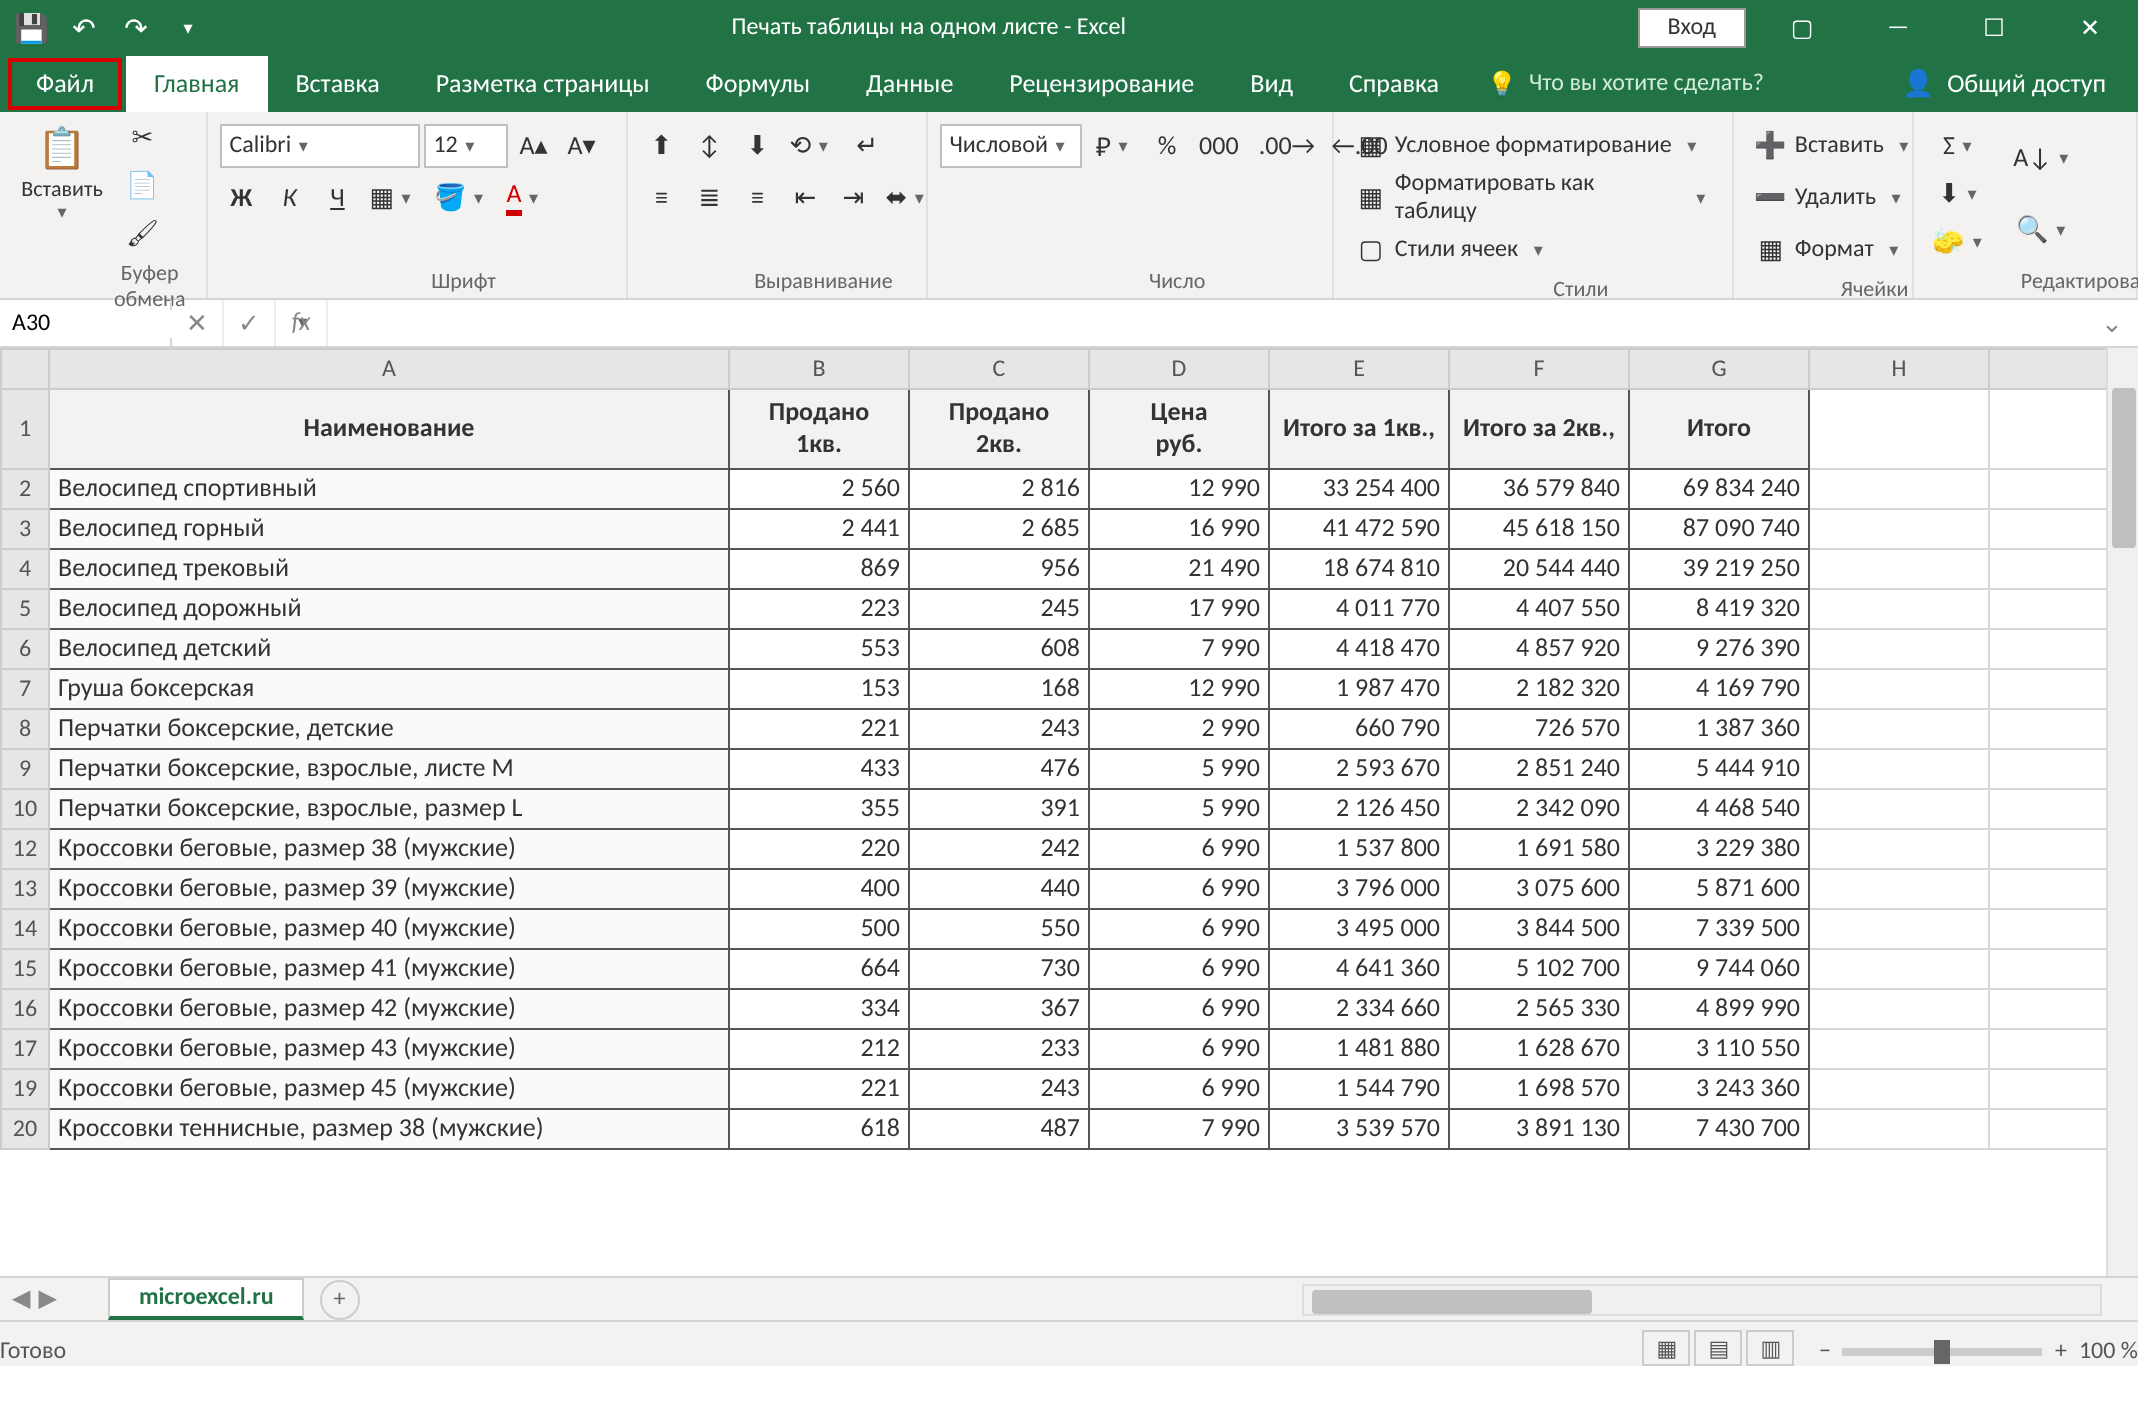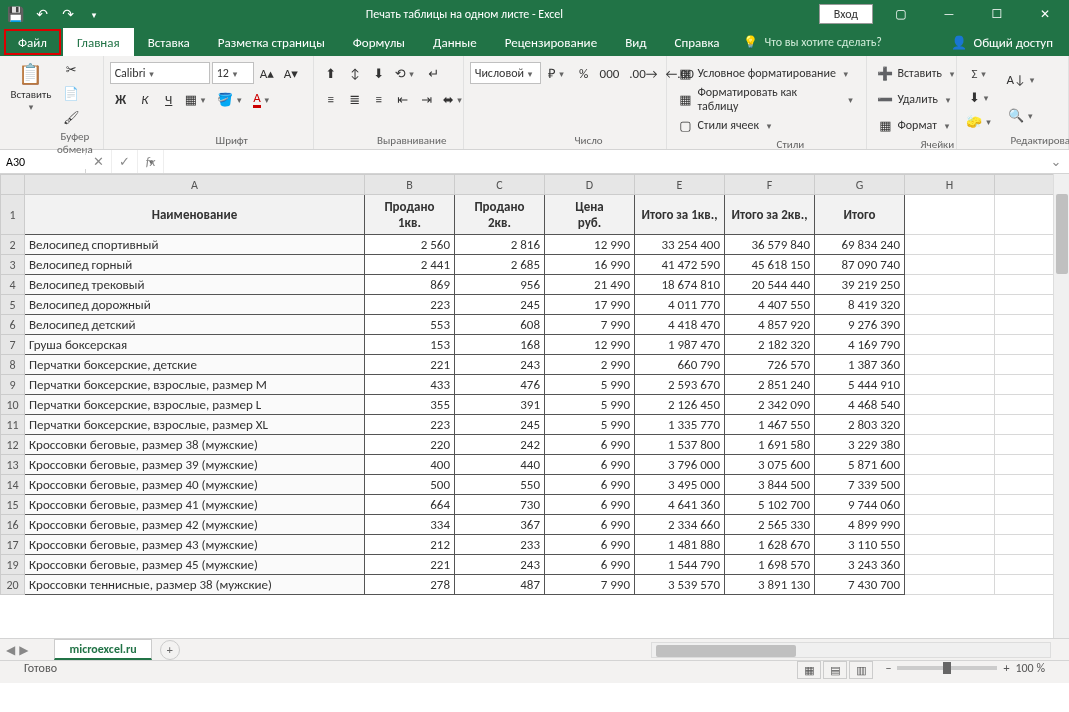--- a/index.html
+++ b/index.html
@@ -59,21 +59,21 @@
   
   
   .sheet-tabs { height: 22px; display: flex; align-items: center; background: #f3f2f1; border-bottom: 1px solid #d4d4d4; font-size:12px; }
   .st-nav { display:flex; padding: 0 6px; gap:4px; color:#888; }
   .st-tab { padding: 2px 14px; border: 1px solid #ccc; border-bottom: 2px solid #217346; background: #fff; color: #217346; font-weight: bold; cursor:pointer; margin-left: 20px;}
   .st-add { width: 20px; height:20px; border:1px solid #ccc; border-radius:50%; display:flex; align-items:center; justify-content:center; margin-left:8px; cursor:pointer; color:#666; }
   .hscroll { margin-left:auto; width:400px; height:16px; background:#f0f0f0; border:1px solid #ddd; position:relative; margin-right:18px; }
   .hscroll-thumb { position:absolute; left:4px; top:2px; height:12px; width:140px; background:#c0c0c0; border-radius:2px; }
   
   
-  .status-bar { height: 22px; background: #f3f2f1; display:flex; align-items:flex-start; padding: 0 24px; font-size:12px; color:#555; }
+  .status-bar { height: 22px; background: #f3f2f1; display:flex; align-items:flex-end; padding: 0 0; font-size:12px; color:#555; }
   .view-btns { margin-left:auto; display:flex; align-items:center; gap:2px; }
   .view-btn { width:24px; height:18px; border:1px solid #ccc; display:flex; align-items:center; justify-content:center; font-size:11px; cursor:pointer; }
   .zoom { display:flex; align-items:center; gap:6px; margin-left:12px; }
   .zslider { width:100px; height:4px; background:#ccc; position:relative; }
   .zslider-thumb { width:8px; height:12px; background:#666; position:absolute; left:46px; top:-4px; }
   .bold { font-weight: bold; }
 </style>
 </head>
 <body>
 
@@ -390,21 +390,21 @@
           <td class="data-num" data-name="cell">243</td>
           <td class="data-num" data-name="cell">2 990</td>
           <td class="data-num" data-name="cell">660 790</td>
           <td class="data-num" data-name="cell">726 570</td>
           <td class="data-num" data-name="cell">1 387 360</td>
           <td data-name="cell"></td>
           <td data-name="cell"></td>
         </tr>
         <tr>
           <th class="rowhdr" data-name="row-header">9</th>
-          <td class="data-name" data-name="cell">Перчатки боксерские, взрослые, размер M</td>
+          <td class="data-name" data-name="cell">Перчатки боксерские, взрослые, листе M</td>
           <td class="data-num" data-name="cell">433</td>
           <td class="data-num" data-name="cell">476</td>
           <td class="data-num" data-name="cell">5 990</td>
           <td class="data-num" data-name="cell">2 593 670</td>
           <td class="data-num" data-name="cell">2 851 240</td>
           <td class="data-num" data-name="cell">5 444 910</td>
           <td data-name="cell"></td>
           <td data-name="cell"></td>
         </tr>
         <tr>
@@ -413,32 +413,20 @@
           <td class="data-num" data-name="cell">355</td>
           <td class="data-num" data-name="cell">391</td>
           <td class="data-num" data-name="cell">5 990</td>
           <td class="data-num" data-name="cell">2 126 450</td>
           <td class="data-num" data-name="cell">2 342 090</td>
           <td class="data-num" data-name="cell">4 468 540</td>
           <td data-name="cell"></td>
           <td data-name="cell"></td>
         </tr>
         <tr>
-          <th class="rowhdr" data-name="row-header">11</th>
-          <td class="data-name" data-name="cell">Перчатки боксерские, взрослые, размер XL</td>
-          <td class="data-num" data-name="cell">223</td>
-          <td class="data-num" data-name="cell">245</td>
-          <td class="data-num" data-name="cell">5 990</td>
-          <td class="data-num" data-name="cell">1 335 770</td>
-          <td class="data-num" data-name="cell">1 467 550</td>
-          <td class="data-num" data-name="cell">2 803 320</td>
-          <td data-name="cell"></td>
-          <td data-name="cell"></td>
-        </tr>
-        <tr>
           <th class="rowhdr" data-name="row-header">12</th>
           <td class="data-name" data-name="cell">Кроссовки беговые, размер 38 (мужские)</td>
           <td class="data-num" data-name="cell">220</td>
           <td class="data-num" data-name="cell">242</td>
           <td class="data-num" data-name="cell">6 990</td>
           <td class="data-num" data-name="cell">1 537 800</td>
           <td class="data-num" data-name="cell">1 691 580</td>
           <td class="data-num" data-name="cell">3 229 380</td>
           <td data-name="cell"></td>
           <td data-name="cell"></td>
@@ -511,21 +499,21 @@
           <td class="data-num" data-name="cell">6 990</td>
           <td class="data-num" data-name="cell">1 544 790</td>
           <td class="data-num" data-name="cell">1 698 570</td>
           <td class="data-num" data-name="cell">3 243 360</td>
           <td data-name="cell"></td>
           <td data-name="cell"></td>
         </tr>
         <tr>
           <th class="rowhdr" data-name="row-header">20</th>
           <td class="data-name" data-name="cell">Кроссовки теннисные, размер 38 (мужские)</td>
-          <td class="data-num" data-name="cell">278</td>
+          <td class="data-num" data-name="cell">618</td>
           <td class="data-num" data-name="cell">487</td>
           <td class="data-num" data-name="cell">7 990</td>
           <td class="data-num" data-name="cell">3 539 570</td>
           <td class="data-num" data-name="cell">3 891 130</td>
           <td class="data-num" data-name="cell">7 430 700</td>
           <td data-name="cell"></td>
           <td data-name="cell"></td>
         </tr>
       </tbody>
     </table>

